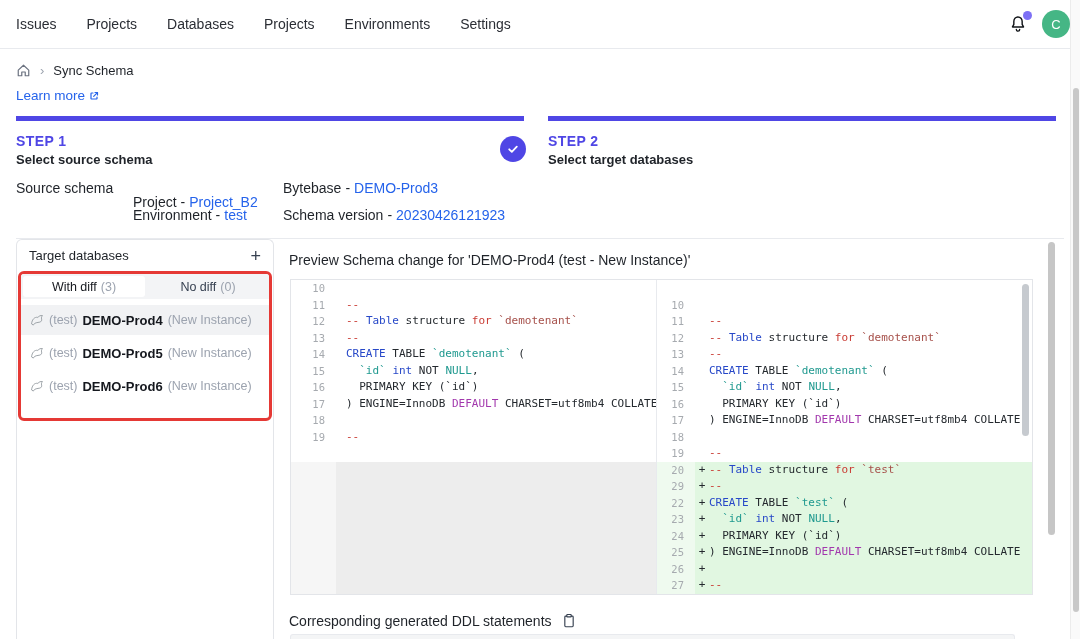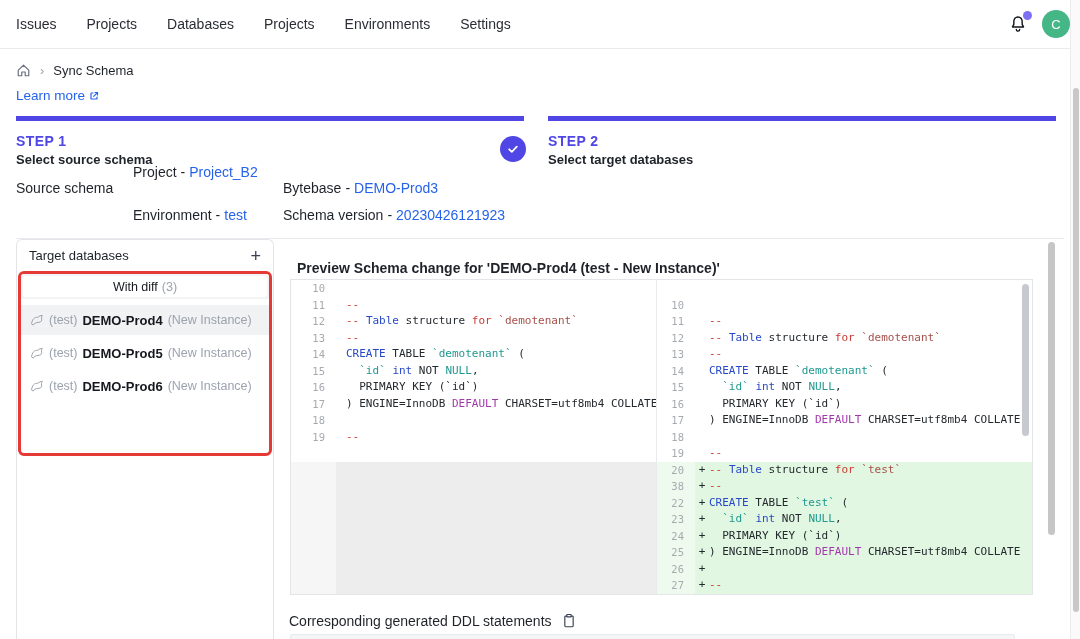--- a/index.html
+++ b/index.html
@@ -34,31 +34,31 @@
   .step-label{font-size:14px;font-weight:700;color:#4f46e5;letter-spacing:.4px;}
   .step-title{font-size:13px;font-weight:700;color:#1f2329;margin-top:3px;}
   .check-circle{left:500px;top:136px;width:26px;height:26px;border-radius:50%;background:#4f46e5;
                 display:flex;align-items:center;justify-content:center;}
 
   
   .src-label{left:16px;top:180px;font-size:14px;}
   .field{font-size:14px;}
   .field .sep{margin:0 4px;color:#1f2329;}
   .field a{color:#2563eb;}
-  .f0{left:133px;top:164px;} .f1{left:283px;top:180px;}
+  .f0{left:133px;top:194px;} .f1{left:283px;top:180px;}
   .f2{left:133px;top:207px;} .f3{left:283px;top:207px;text-align:right;}
 
   .main-top-border{left:16px;top:238px;width:1048px;height:1px;background:#e8eaee;}
 
   
   .target-card{left:16px;top:239px;width:258px;height:400px;border:1px solid #e3e5e9;border-bottom:none;
                border-radius:6px 6px 0 0;box-sizing:border-box;background:#fff;}
   .target-header{display:flex;justify-content:space-between;align-items:center;padding:8px 12px 6px 12px;font-size:13px;}
   .add-btn{font-size:18px;line-height:14px;color:#374151;cursor:pointer;font-weight:400;}
-  .red-box{position:absolute;left:1px;right:1px;top:31px;height:185px;border:3px solid #e53935;
+  .red-box{position:absolute;left:1px;right:1px;top:31px;height:150px;border:3px solid #e53935;
            border-radius:6px;box-sizing:border-box;overflow:hidden;background:#fff;}
   .tabs{display:flex;background:#f3f4f6;height:25px;}
   .tab{flex:1;display:flex;align-items:center;justify-content:center;gap:4px;font-size:12.5px;
        color:#374151;cursor:pointer;}
   .tab .count{color:#9ca3af;}
   .tab.active{background:#fff;border-radius:3px;margin:2px;font-weight:500;color:#15181e;}
   .db-list{padding-top:3px;}
   .db-row{height:30px;margin:3px 0;display:flex;align-items:center;gap:5px;padding:0 9px;
           font-size:12.5px;color:#9ca3af;cursor:pointer;white-space:nowrap;}
   .db-row .name{color:#15181e;font-weight:700;font-size:13px;}
@@ -183,20 +183,24 @@
 <aside class="abs target-card">
   <div class="target-header">
     <span>Target databases</span>
     <span class="add-btn">+</span>
   </div>
   <div class="red-box" style="border-color: rgb(229, 57, 53);">
     <div class="tabs">
       <div class="tab active">
         <span>With diff</span>
         <span class="count">(3)</span>
+      </div>
+      <div class="tab">
+        <span>No diff</span>
+        <span class="count">(0)</span>
       </div>
     </div>
     <div class="db-list">
         <div class="db-row selected">
           <span>
             <svg width="14" height="14" viewBox="0 0 16 16">
               <path d="M1.8 12.5 C2.2 7.5 5.2 4.2 9 5 C10.4 3.4 12 2.6 14.2 2.9 C13.2 4.3 12.8 5.2 13.3 7 C13.7 8.6 12.8 10 11.2 10.4 C8.6 11.1 5.2 10.6 3.8 13.8 Z" fill="none" stroke="#9aa0a6" stroke-width="1.1" stroke-linejoin="round"></path>
             </svg>
           </span>
           <span>(test)</span>
@@ -220,21 +224,21 @@
             </svg>
           </span>
           <span>(test)</span>
           <span class="name">DEMO-Prod6</span>
           <span>(New Instance)</span>
         </div>
       </div>
   </div>
 </aside>
 
-<h2 class="abs preview-title" style="margin:8px;font-weight:700">Preview Schema change for 'DEMO-Prod4 (test - New Instance)'</h2>
+<h2 class="abs preview-title" style="margin:0;font-weight:400">Preview Schema change for 'DEMO-Prod4 (test - New Instance)'</h2>
 
 <div class="abs diff">
   <div class="pane pane-left">
       <div class="code-row"><span class="ln">10</span><span class="code"></span></div>
       <div class="code-row"><span class="ln">11</span><span class="code"><span style="color: rgb(201, 58, 50);">--</span></span></div>
       <div class="code-row"><span class="ln">12</span><span class="code"><span style="color: rgb(201, 58, 50);">--</span><span style="color: rgb(36, 41, 46);"> </span><span style="color: rgb(39, 72, 200);">Table</span><span style="color: rgb(36, 41, 46);"> structure </span><span style="color: rgb(201, 58, 50);">for</span><span style="color: rgb(36, 41, 46);"> </span><span style="color: rgb(166, 80, 74);">`demotenant`</span></span></div>
       <div class="code-row"><span class="ln">13</span><span class="code"><span style="color: rgb(201, 58, 50);">--</span></span></div>
       <div class="code-row"><span class="ln">14</span><span class="code"><span style="color: rgb(39, 72, 200);">CREATE</span><span style="color: rgb(36, 41, 46);"> TABLE </span><span style="color: rgb(31, 153, 143);">`demotenant`</span><span style="color: rgb(36, 41, 46);"> (</span></span></div>
       <div class="code-row"><span class="ln">15</span><span class="code"><span style="color: rgb(36, 41, 46);">  </span><span style="color: rgb(31, 153, 143);">`id`</span><span style="color: rgb(36, 41, 46);"> </span><span style="color: rgb(39, 72, 200);">int</span><span style="color: rgb(36, 41, 46);"> NOT </span><span style="color: rgb(31, 153, 143);">NULL</span><span style="color: rgb(36, 41, 46);">,</span></span></div>
       <div class="code-row"><span class="ln">16</span><span class="code"><span style="color: rgb(36, 41, 46);">  PRIMARY KEY (`id`)</span></span></div>
@@ -252,21 +256,21 @@
       <div class="code-row"><span class="ln">11</span><span class="sign"></span><span class="code"><span style="color: rgb(201, 58, 50);">--</span></span></div>
       <div class="code-row"><span class="ln">12</span><span class="sign"></span><span class="code"><span style="color: rgb(201, 58, 50);">--</span><span style="color: rgb(36, 41, 46);"> </span><span style="color: rgb(39, 72, 200);">Table</span><span style="color: rgb(36, 41, 46);"> structure </span><span style="color: rgb(201, 58, 50);">for</span><span style="color: rgb(36, 41, 46);"> </span><span style="color: rgb(166, 80, 74);">`demotenant`</span></span></div>
       <div class="code-row"><span class="ln">13</span><span class="sign"></span><span class="code"><span style="color: rgb(201, 58, 50);">--</span></span></div>
       <div class="code-row"><span class="ln">14</span><span class="sign"></span><span class="code"><span style="color: rgb(39, 72, 200);">CREATE</span><span style="color: rgb(36, 41, 46);"> TABLE </span><span style="color: rgb(31, 153, 143);">`demotenant`</span><span style="color: rgb(36, 41, 46);"> (</span></span></div>
       <div class="code-row"><span class="ln">15</span><span class="sign"></span><span class="code"><span style="color: rgb(36, 41, 46);">  </span><span style="color: rgb(31, 153, 143);">`id`</span><span style="color: rgb(36, 41, 46);"> </span><span style="color: rgb(39, 72, 200);">int</span><span style="color: rgb(36, 41, 46);"> NOT </span><span style="color: rgb(31, 153, 143);">NULL</span><span style="color: rgb(36, 41, 46);">,</span></span></div>
       <div class="code-row"><span class="ln">16</span><span class="sign"></span><span class="code"><span style="color: rgb(36, 41, 46);">  PRIMARY KEY (`id`)</span></span></div>
       <div class="code-row"><span class="ln">17</span><span class="sign"></span><span class="code"><span style="color: rgb(36, 41, 46);">) ENGINE=InnoDB </span><span style="color: rgb(162, 56, 173);">DEFAULT</span><span style="color: rgb(36, 41, 46);"> CHARSET=utf8mb4 COLLATE</span></span></div>
       <div class="code-row"><span class="ln">18</span><span class="sign"></span><span class="code"></span></div>
       <div class="code-row"><span class="ln">19</span><span class="sign"></span><span class="code"><span style="color: rgb(201, 58, 50);">--</span></span></div>
       <div class="code-row added"><span class="ln">20</span><span class="sign">+</span><span class="code"><span style="color: rgb(201, 58, 50);">--</span><span style="color: rgb(36, 41, 46);"> </span><span style="color: rgb(39, 72, 200);">Table</span><span style="color: rgb(36, 41, 46);"> structure </span><span style="color: rgb(201, 58, 50);">for</span><span style="color: rgb(36, 41, 46);"> </span><span style="color: rgb(166, 80, 74);">`test`</span></span></div>
-      <div class="code-row added"><span class="ln">38</span><span class="sign">+</span><span class="code"><span style="color: rgb(201, 58, 50);">--</span></span></div>
+      <div class="code-row added"><span class="ln">29</span><span class="sign">+</span><span class="code"><span style="color: rgb(201, 58, 50);">--</span></span></div>
       <div class="code-row added"><span class="ln">22</span><span class="sign">+</span><span class="code"><span style="color: rgb(39, 72, 200);">CREATE</span><span style="color: rgb(36, 41, 46);"> TABLE </span><span style="color: rgb(31, 153, 143);">`test`</span><span style="color: rgb(36, 41, 46);"> (</span></span></div>
       <div class="code-row added"><span class="ln">23</span><span class="sign">+</span><span class="code"><span style="color: rgb(36, 41, 46);">  </span><span style="color: rgb(31, 153, 143);">`id`</span><span style="color: rgb(36, 41, 46);"> </span><span style="color: rgb(39, 72, 200);">int</span><span style="color: rgb(36, 41, 46);"> NOT </span><span style="color: rgb(31, 153, 143);">NULL</span><span style="color: rgb(36, 41, 46);">,</span></span></div>
       <div class="code-row added"><span class="ln">24</span><span class="sign">+</span><span class="code"><span style="color: rgb(36, 41, 46);">  PRIMARY KEY (`id`)</span></span></div>
       <div class="code-row added"><span class="ln">25</span><span class="sign">+</span><span class="code"><span style="color: rgb(36, 41, 46);">) ENGINE=InnoDB </span><span style="color: rgb(162, 56, 173);">DEFAULT</span><span style="color: rgb(36, 41, 46);"> CHARSET=utf8mb4 COLLATE</span></span></div>
       <div class="code-row added"><span class="ln">26</span><span class="sign">+</span><span class="code"></span></div>
       <div class="code-row added"><span class="ln">27</span><span class="sign">+</span><span class="code"><span style="color: rgb(201, 58, 50);">--</span></span></div>
     </div>
   <div class="ed-scroll"></div>
 </div>
 

